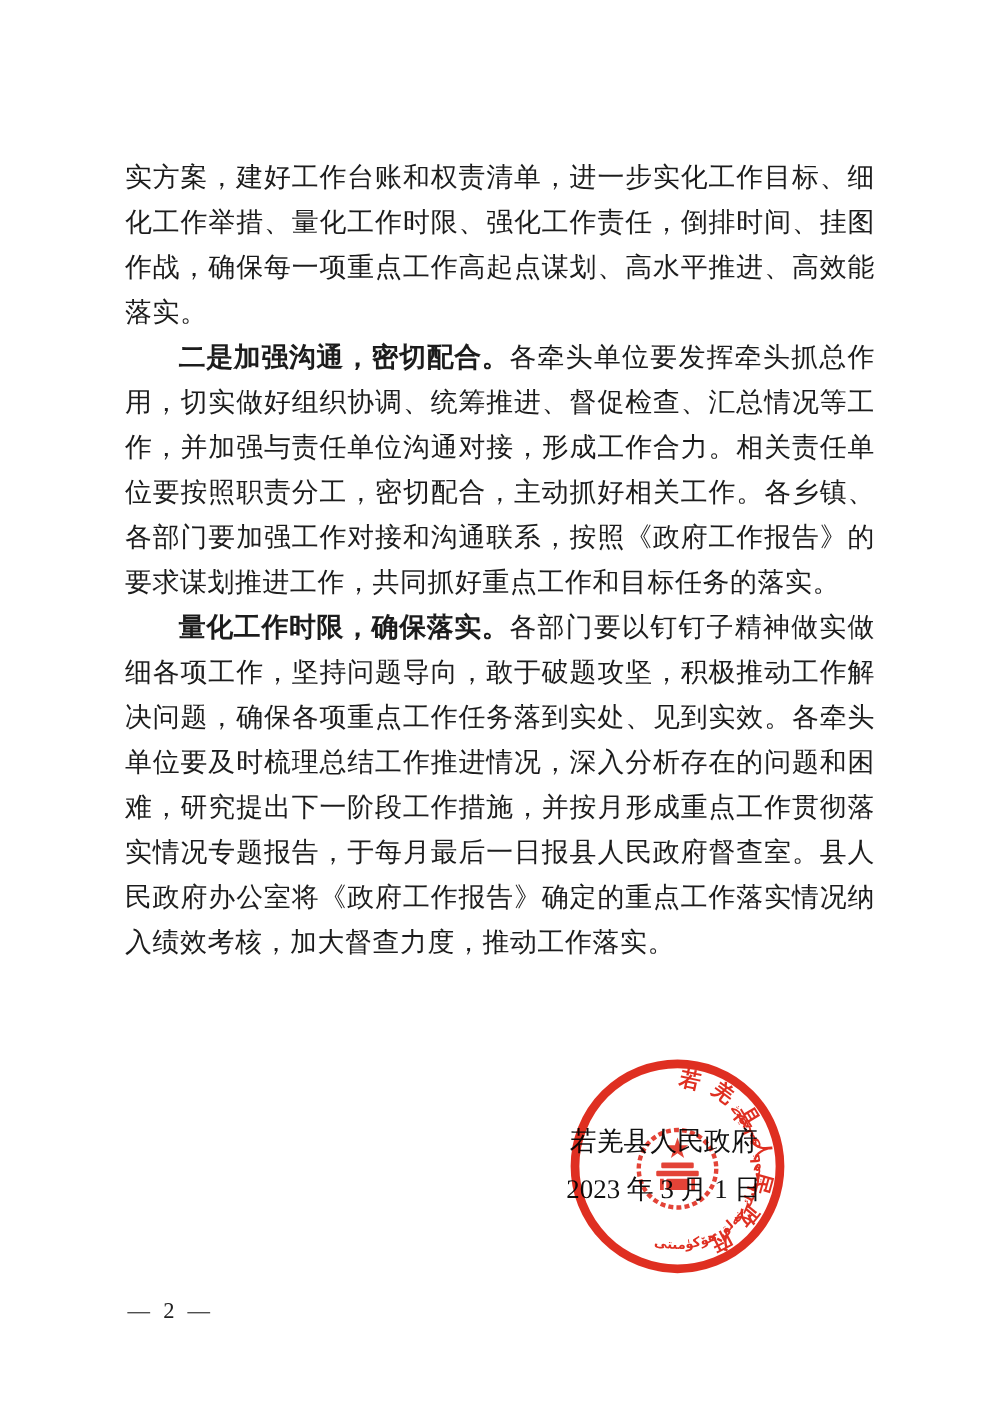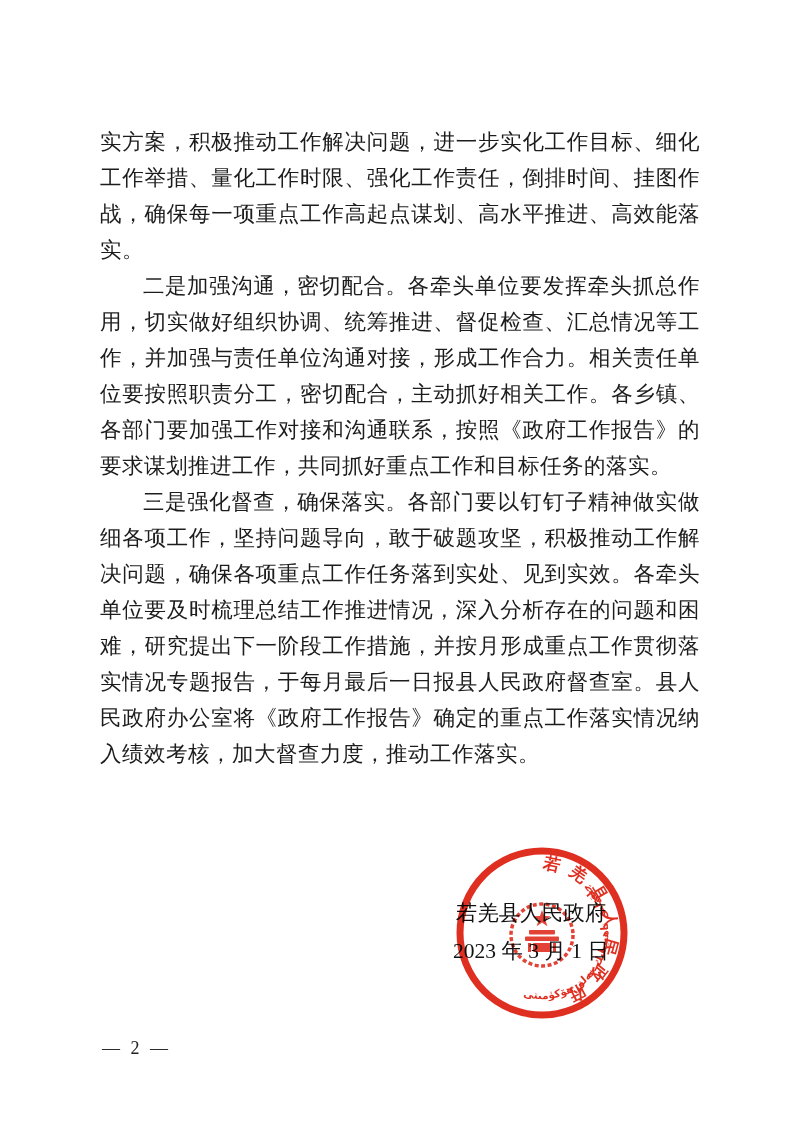--- a/index.html
+++ b/index.html
@@ -18,21 +18,21 @@
     left: 100px; top: 124px; width: 600px;
     font-size: 21.5px;
     line-height: 36px;
     text-align: justify;
     letter-spacing: 0.5px;
   }
   .body-text p { margin: 0; }
   .body-text p.indent { text-indent: 2em; }
   .lead {
     font-family: "Liberation Sans", "DejaVu Sans", sans-serif;
-    font-weight: 400;
+    font-weight: 700;
     letter-spacing: 0;
   }
   .attachment { margin-top: 36px !important; text-indent: 2em; }
 
   .signature {
     position: absolute;
     left: 446px; top: 900px; width: 170px;
     text-align: center;
     font-size: 21.5px;
     line-height: 26px;
@@ -65,23 +65,23 @@
     color: #222;
     white-space: nowrap;
   }
 </style>
 </head>
 <body>
 
 <div class="page">
 
   <div class="body-text">
-    <p><span>实方案，积极推动工作解决问题，进一步实化工作目标、细化工作举措、量化工作时限、强化工作责任，倒排时间、挂图作战，确保每一项重点工作高起点谋划、高水平推进、高效能落实。</span></p>
+    <p><span>实方案，建好工作台账和权责清单，进一步实化工作目标、细化工作举措、量化工作时限、强化工作责任，倒排时间、挂图作战，确保每一项重点工作高起点谋划、高水平推进、高效能落实。</span></p>
     <p class="indent"><span class="lead">二是加强沟通，密切配合。</span><span>各牵头单位要发挥牵头抓总作用，切实做好组织协调、统筹推进、督促检查、汇总情况等工作，并加强与责任单位沟通对接，形成工作合力。相关责任单位要按照职责分工，密切配合，主动抓好相关工作。各乡镇、各部门要加强工作对接和沟通联系，按照《政府工作报告》的要求谋划推进工作，共同抓好重点工作和目标任务的落实。</span></p>
-    <p class="indent"><span class="lead">三是强化督查，确保落实。</span><span>各部门要以钉钉子精神做实做细各项工作，坚持问题导向，敢于破题攻坚，积极推动工作解决问题，确保各项重点工作任务落到实处、见到实效。各牵头单位要及时梳理总结工作推进情况，深入分析存在的问题和困难，研究提出下一阶段工作措施，并按月形成重点工作贯彻落实情况专题报告，于每月最后一日报县人民政府督查室。县人民政府办公室将《政府工作报告》确定的重点工作落实情况纳入绩效考核，加大督查力度，推动工作落实。</span></p>
+    <p class="indent"><span class="lead">量化工作时限，确保落实。</span><span>各部门要以钉钉子精神做实做细各项工作，坚持问题导向，敢于破题攻坚，积极推动工作解决问题，确保各项重点工作任务落到实处、见到实效。各牵头单位要及时梳理总结工作推进情况，深入分析存在的问题和困难，研究提出下一阶段工作措施，并按月形成重点工作贯彻落实情况专题报告，于每月最后一日报县人民政府督查室。县人民政府办公室将《政府工作报告》确定的重点工作落实情况纳入绩效考核，加大督查力度，推动工作落实。</span></p>
   </div>
 
   <div class="signature">
     <div>若羌县人民政府</div>
     <div class="date">2023 年 3 月 1 日</div>
   </div>
 
   <svg class="stamp" viewBox="0 0 180 180" aria-hidden="true">
     <g fill="none" stroke="#dd1f10">
       <circle cx="90" cy="90" r="82" stroke-width="7"></circle>

